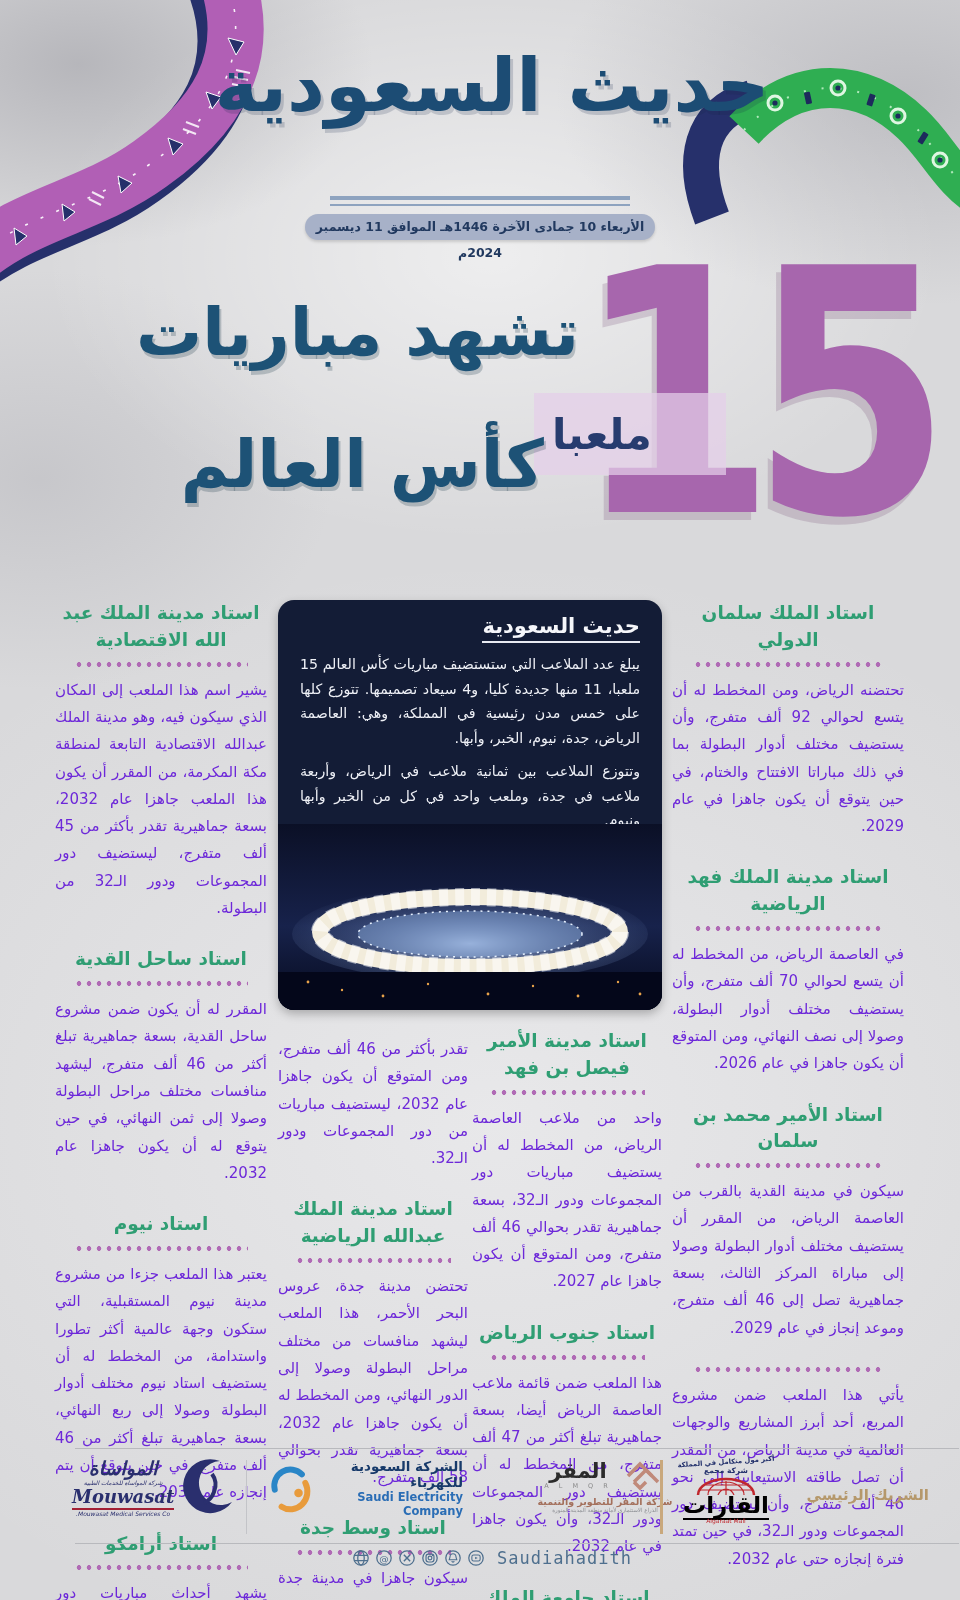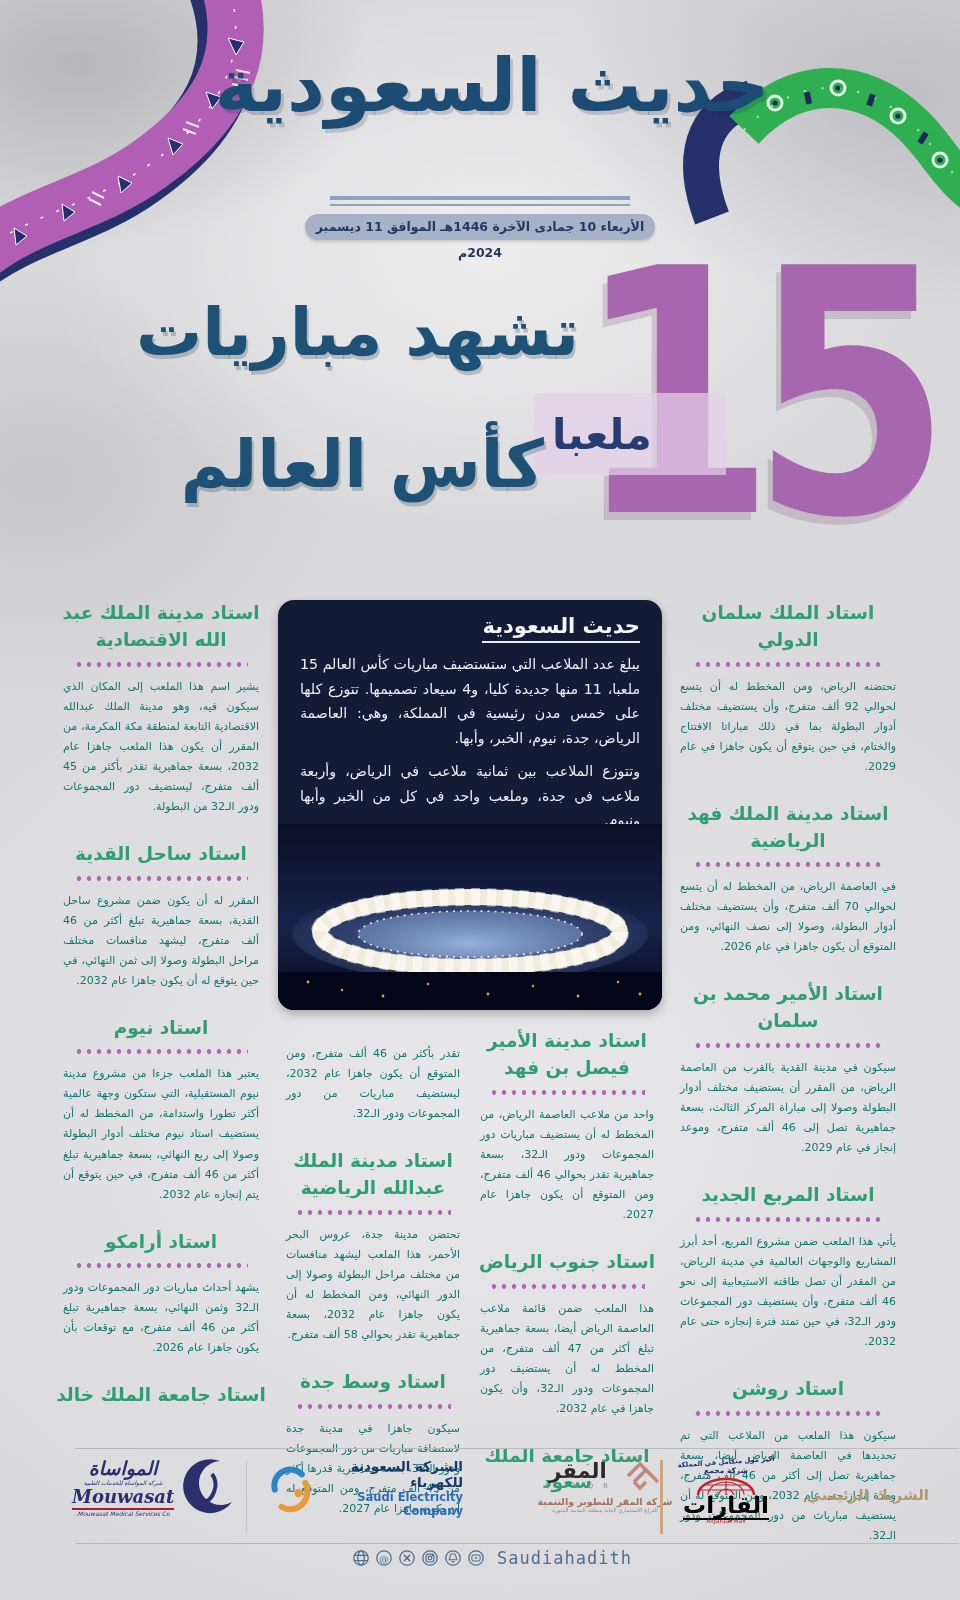--- a/index.html
+++ b/index.html
@@ -40,21 +40,21 @@
   .head-line.l1{top:300px;right:405px;font-size:66px;}
   .head-line.l2{top:432px;right:440px;font-size:66px;}
 
   
   .col{position:absolute;direction:rtl;}
   .sec{margin-bottom:24px;}
   .sec h3{margin:0;font-size:18.5px;line-height:1.45;font-weight:bold;color:#2f9e73;text-align:center;}
   .dots{height:7px;margin:7px auto 9px;width:82%;
         background:radial-gradient(circle 2.2px at 5px 3.5px,#b06ab5 2.1px,transparent 2.6px) repeat-x;
         background-size:10px 7px;}
-  .sec p{margin:8px;font-size:11px;line-height:1.82;color:#0f766e;text-align:justify;text-align-last:right;}
+  .sec p{margin:0;font-size:15px;line-height:1.82;color:#6d28d9;text-align:justify;text-align-last:right;}
 
   
   .card{position:absolute;left:278px;top:600px;width:384px;height:410px;border-radius:16px;
         background:#131c36;overflow:hidden;box-shadow:0 4px 10px rgba(0,0,0,.25);}
   .card-inner{position:absolute;top:14px;right:22px;left:22px;direction:rtl;}
   .card-logo{display:inline-block;color:#f5f6fa;font-size:21px;font-weight:bold;
              border-bottom:2px solid #e8eaf2;padding-bottom:3px;margin-bottom:9px;}
   .card p{margin:0 0 8px;font-size:14.2px;line-height:1.74;color:#eef0f6;text-align:justify;text-align-last:right;}
   .stadium{position:absolute;left:0;right:0;bottom:0;height:186px;}
 
@@ -194,21 +194,20 @@
       <h3>استاد مدينة الملك فهد الرياضية</h3>
       <div class="dots"></div>
       <p>في العاصمة الرياض، من المخطط له أن يتسع لحوالي 70 ألف متفرج، وأن يستضيف مختلف أدوار البطولة، وصولا إلى نصف النهائي، ومن المتوقع أن يكون جاهزا في عام 2026.</p>
     </div>
     <div class="sec">
       <h3>استاد الأمير محمد بن سلمان</h3>
       <div class="dots"></div>
       <p>سيكون في مدينة القدية بالقرب من العاصمة الرياض، من المقرر أن يستضيف مختلف أدوار البطولة وصولا إلى مباراة المركز الثالث، بسعة جماهيرية تصل إلى 46 ألف متفرج، وموعد إنجاز في عام 2029.</p>
     </div>
     <div class="sec">
-      <h3>استاد المربع الجديد</h3>
       <div class="dots"></div>
       <p>يأتي هذا الملعب ضمن مشروع المربع، أحد أبرز المشاريع والوجهات العالمية في مدينة الرياض، من المقدر أن تصل طاقته الاستيعابية إلى نحو 46 ألف متفرج، وأن يستضيف دور المجموعات ودور الـ32، في حين تمتد فترة إنجازه حتى عام 2032.</p>
     </div>
     <div class="sec">
       <h3>استاد روشن</h3>
       <div class="dots"></div>
       <p>سيكون هذا الملعب من الملاعب التي تم تحديدها في العاصمة الرياض أيضا، بسعة جماهيرية تصل إلى أكثر من 46 ألف متفرج، ومدة إنجاز حتى عام 2032، ومن المتوقع له أن يستضيف مباريات من دور المجموعات ودور الـ32.</p>
     </div>
   </div>
 

